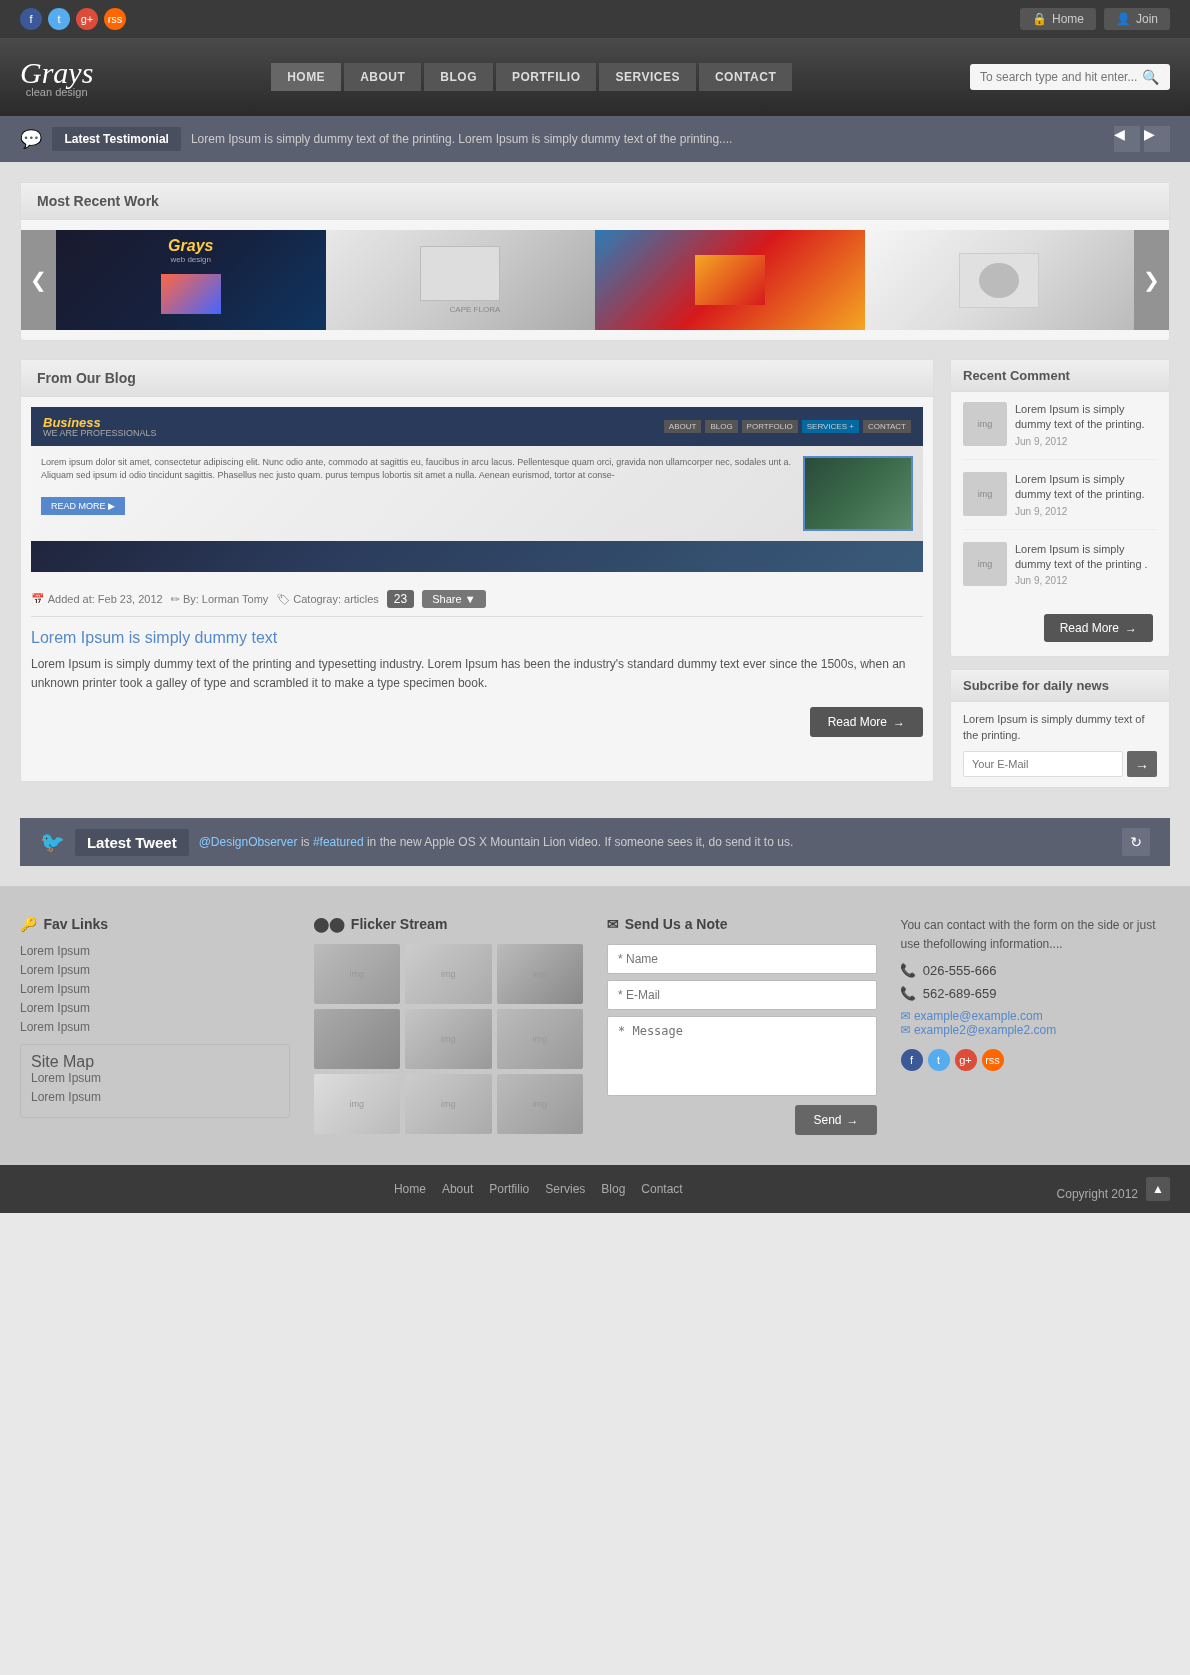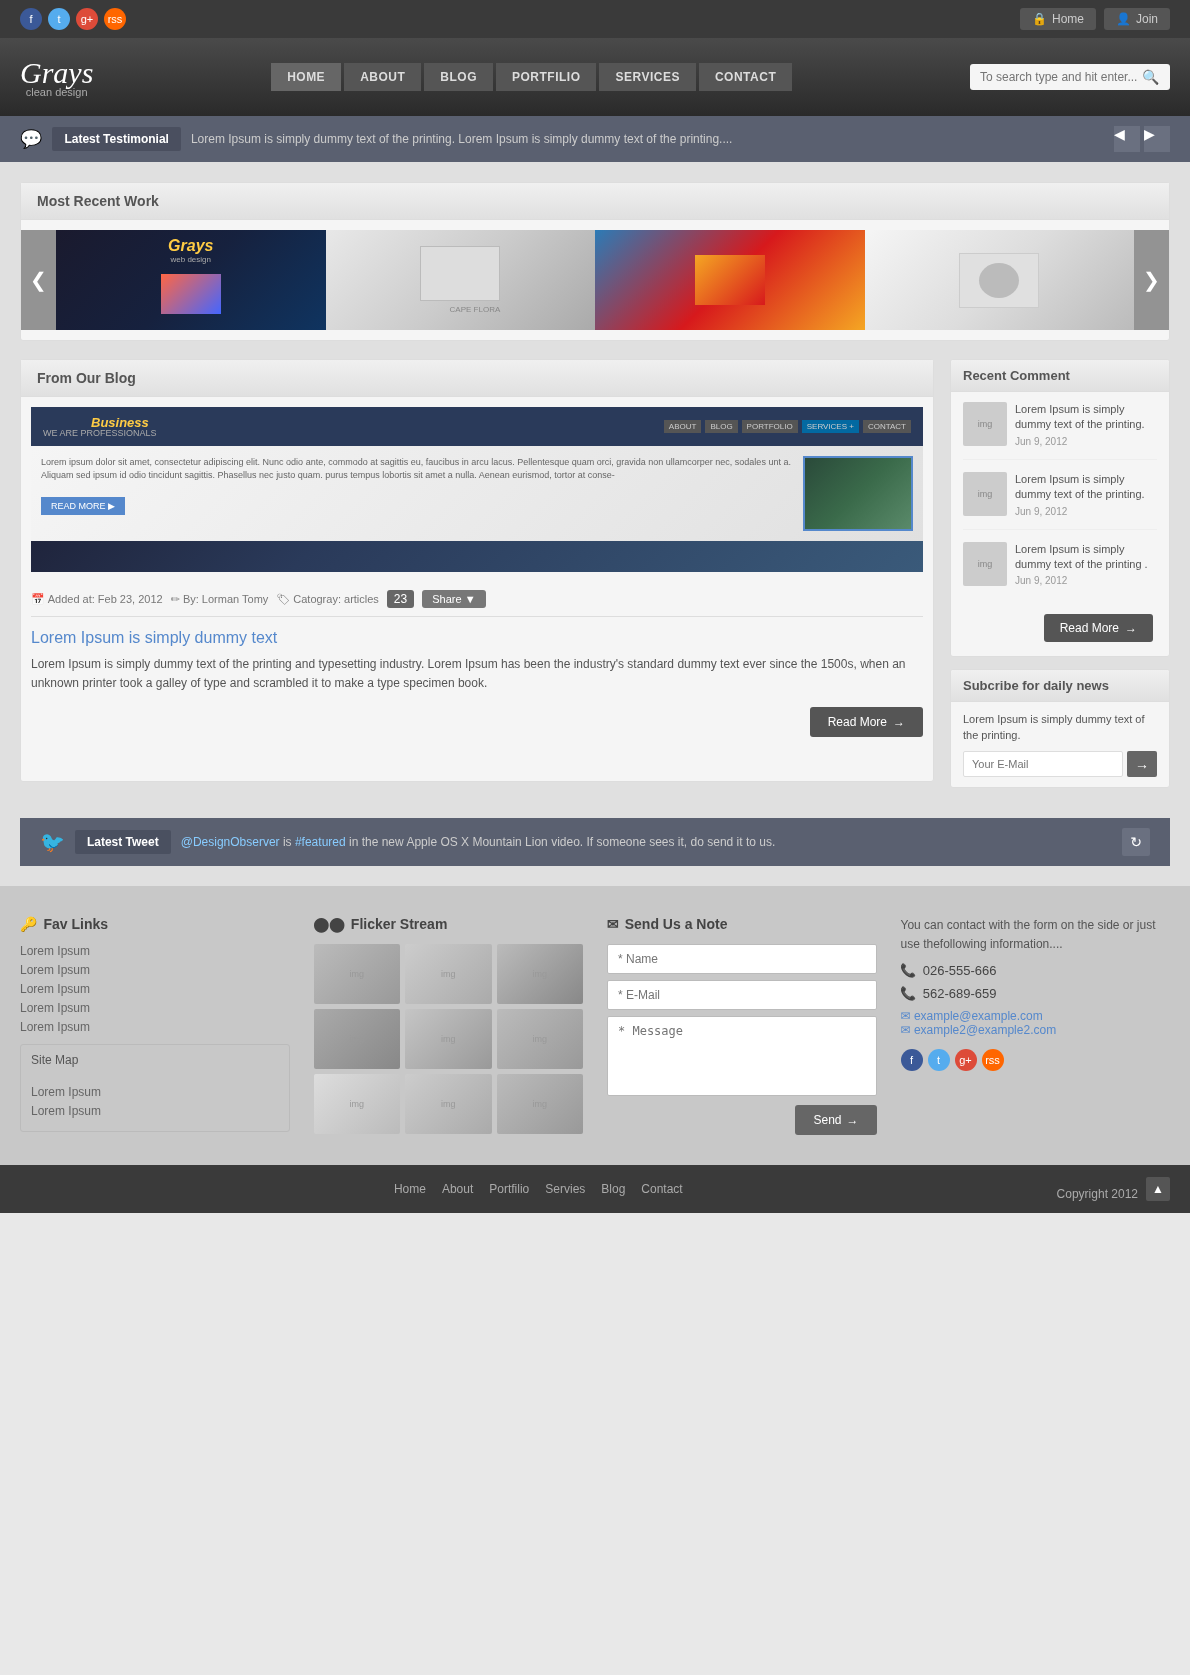--- a/index.html
+++ b/index.html
@@ -188,21 +188,21 @@
 
     
     .tweet-bar {
       background: #5a6070; padding: 10px 20px;
       display: flex; align-items: center; gap: 10px;
       margin-top: 18px;
     }
     .tweet-icon { color: #5cc; font-size: 20px; }
     .tweet-label {
       background: #4a5060; color: #fff; padding: 5px 12px;
-      font-size: 12px; font-weight: bold; border-radius: 2px;
+      font-size: 15px; font-weight: bold; border-radius: 2px;
       white-space: nowrap;
     }
     .tweet-text { color: #ccc; font-size: 12px; flex: 1; }
     .tweet-text a { color: #88ccff; }
     .tweet-refresh {
       background: #6a7080; border: none; color: #fff;
       width: 28px; height: 28px; cursor: pointer; border-radius: 2px;
       font-size: 14px;
     }
 
@@ -217,21 +217,21 @@
       margin-bottom: 12px; display: flex; align-items: center; gap: 6px;
     }
     .footer-links { list-style: none; }
     .footer-links li {
       color: #666; font-size: 12px; margin-bottom: 5px; cursor: pointer;
     }
     .sitemap-box {
       border: 1px solid #bbb; border-radius: 3px; padding: 8px 10px;
       margin-top: 10px;
     }
-    .sitemap-title { font-size: 12px; color: #555; margin-bottom: 18px; }
+    .sitemap-title { font-size: 16px; color: #555; margin-bottom: 0; }
     .flickr-grid { display: grid; grid-template-columns: repeat(3, 1fr); gap: 5px; }
     .flickr-thumb {
       width: 100%; height: 60px; background: #bbb;
       border-radius: 2px; display: flex; align-items: center; justify-content: center;
       font-size: 9px; color: #999;
     }
     .form-input {
       width: 100%; border: 1px solid #bbb; padding: 7px 10px;
       font-size: 12px; color: #999; background: #fff;
       margin-bottom: 6px; border-radius: 2px;
@@ -393,21 +393,21 @@
 
     <div class="content-section blog-section">
       <div class="section-header">
         <span>From Our Blog</span>
       </div>
       <div style="padding:10px;">
 
         <div class="blog-image">
           <div class="business-header">
             <div>
-              <span style="color:#ffcc44;font-style:italic;font-size:13px;font-weight:bold;margin-left:48px;">Business</span>
+              <span style="color:#ffcc44;font-style:italic;font-size:13px;font-weight:bold;">Business</span>
               <span style="color:#aaa;font-size:9px;display:block;margin-top:-2px;">WE ARE PROFESSIONALS</span>
             </div>
             <div style="display:flex;gap:4px;">
               <span style="background:#555;color:#ccc;font-size:8px;padding:2px 5px;cursor:pointer;">ABOUT</span>
               <span style="background:#555;color:#ccc;font-size:8px;padding:2px 5px;cursor:pointer;">BLOG</span>
               <span style="background:#555;color:#ccc;font-size:8px;padding:2px 5px;cursor:pointer;">PORTFOLIO</span>
               <span style="background:#0369a1;color:#ccc;font-size:8px;padding:2px 5px;cursor:pointer;">SERVICES +</span>
               <span style="background:#555;color:#ccc;font-size:8px;padding:2px 5px;cursor:pointer;">CONTACT</span>
             </div>
           </div>

